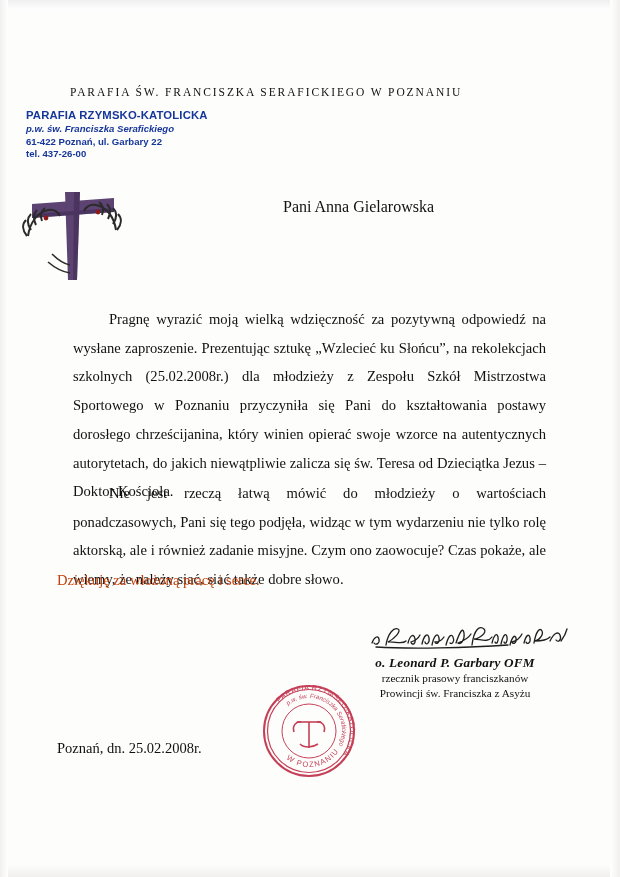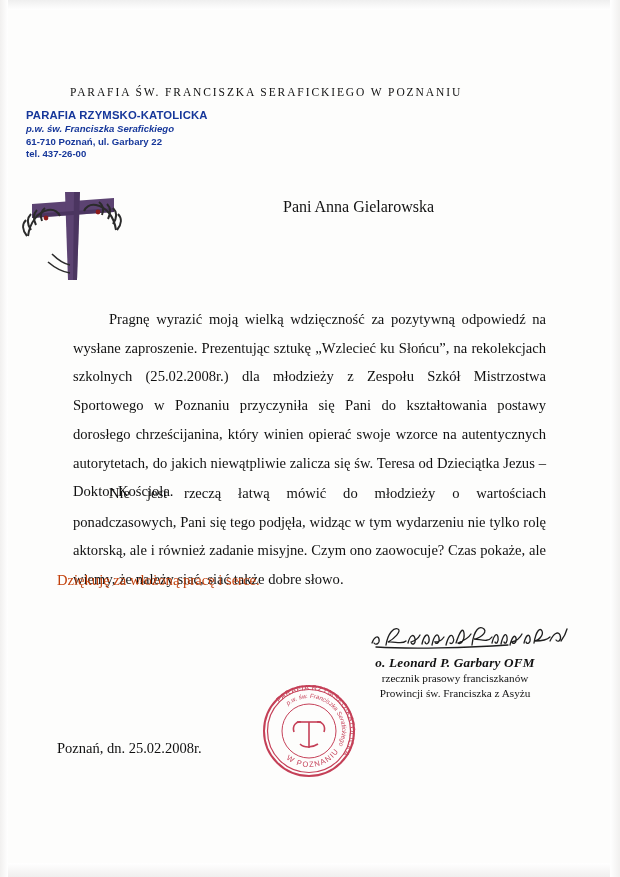--- a/index.html
+++ b/index.html
@@ -193,21 +193,21 @@
   <div class="scan-edge-top"></div>
   <div class="scan-edge-bottom"></div>
   <div class="scan-edge-left"></div>
   <div class="scan-edge-right"></div>
 
   <div class="doc-header">PARAFIA ŚW. FRANCISZKA SERAFICKIEGO W POZNANIU</div>
 
   <div class="letterhead">
     <div class="lh-line1">PARAFIA RZYMSKO-KATOLICKA</div>
     <div class="lh-line2">p.w. św. Franciszka Serafickiego</div>
-    <div class="lh-line3">61-710 Poznań, ul. Garbary 22</div>
+    <div class="lh-line3">61-422 Poznań, ul. Garbary 22</div>
     <div class="lh-line4">tel. 437-26-00</div>
   </div>
 
   <div class="logo">
     <svg width="112" height="116" viewBox="0 0 112 116" xmlns="http://www.w3.org/2000/svg">
 
       <g fill="#5c4372">
         <polygon points="14,36 96,30 96,44 14,50"></polygon>
         <polygon points="47,24 62,24 59,112 50,112"></polygon>
       </g>

